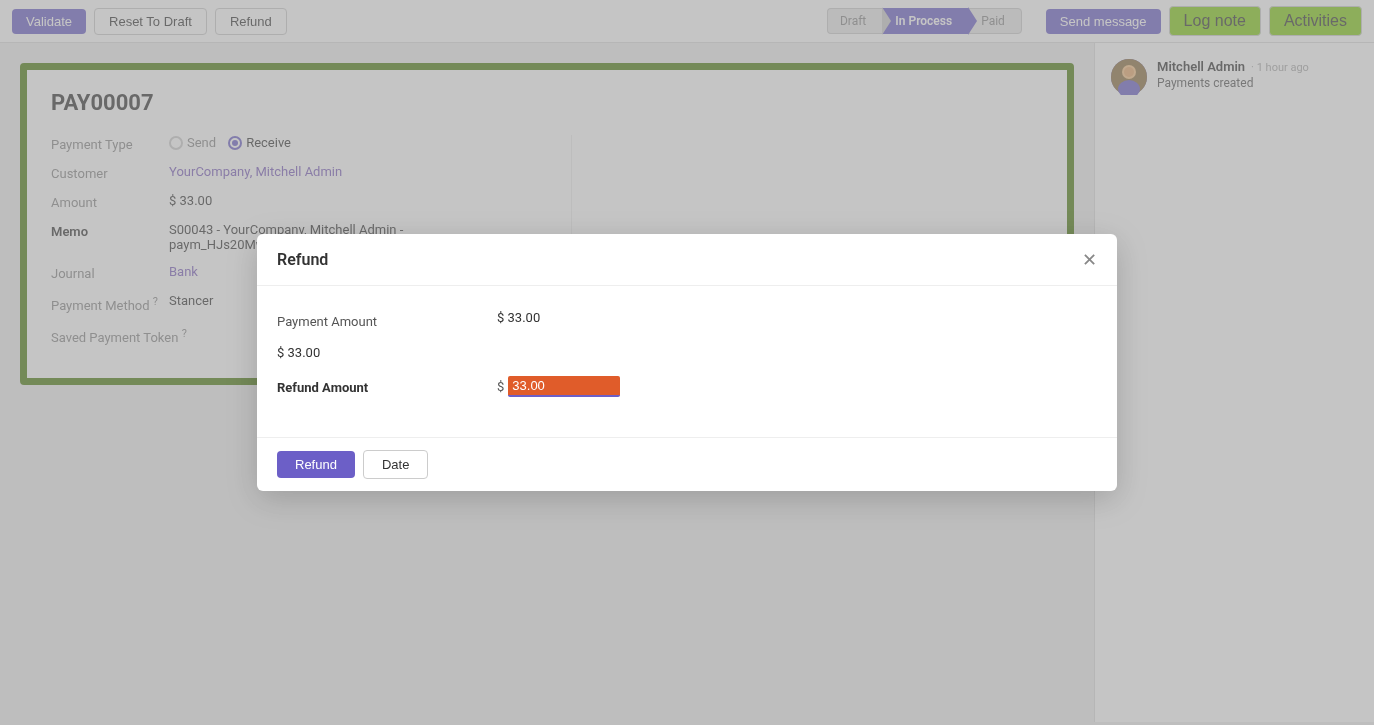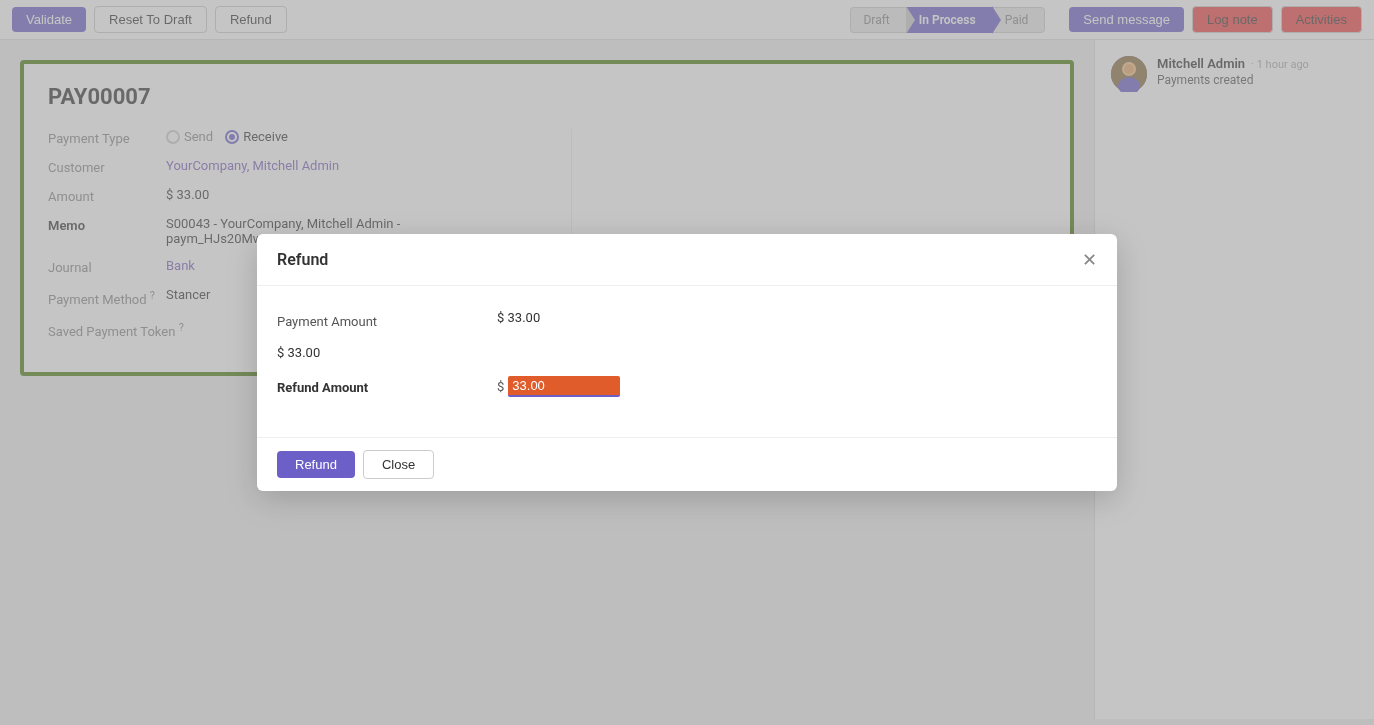--- a/index.html
+++ b/index.html
@@ -92,27 +92,27 @@
       background: #6c5fc7;
       color: #fff;
       border: none;
       padding: 5px 14px;
       border-radius: 4px;
       cursor: pointer;
       font-size: 13px;
       margin-left: 16px;
     }
     .btn-log-note, .btn-activities {
-      background: #ef4444;
+      background: #84cc16;
       color: #333;
       border: 1px solid #ccc;
       padding: 5px 14px;
       border-radius: 4px;
       cursor: pointer;
-      font-size: 13px;
+      font-size: 16px;
     }
 
     
     .main-layout {
       display: flex;
       height: calc(100vh - 46px);
     }
     .main-content {
       flex: 1;
       padding: 20px;
@@ -122,21 +122,21 @@
       width: 280px;
       background: #fff;
       border-left: 1px solid #ddd;
       padding: 16px;
       overflow-y: auto;
     }
 
     
     .form-card {
       background: #fff;
-      border: 4px solid #4d7c0f;
+      border: 7px solid #4d7c0f;
       border-radius: 4px;
       padding: 20px 24px;
     }
     .form-title {
       font-size: 22px;
       font-weight: 700;
       color: #333;
       margin-bottom: 20px;
     }
     .form-grid {
@@ -396,16 +396,16 @@
       <div class="modal-row">
         <span class="modal-label bold">Refund Amount</span>
         <div class="modal-input-wrap">
           <span class="modal-currency">$</span>
           <input class="modal-input" type="text" value="33.00" id="refund-input" style="border-top: none; border-right: none; border-left: none; border-image: initial; border-bottom: 2px solid rgb(108, 95, 199); outline: none; font-size: 13px; padding: 2px 4px; width: 112px; background: rgb(224, 92, 42); color: rgb(255, 255, 255); border-radius: 2px;">
         </div>
       </div>
     </div>
     <div class="modal-footer">
       <button class="btn-refund-confirm">Refund</button>
-      <button class="btn-close-modal">Close</button>
+      <button class="btn-close-modal">Date</button>
     </div>
   </div>
 </div>
 
 </body></html>

